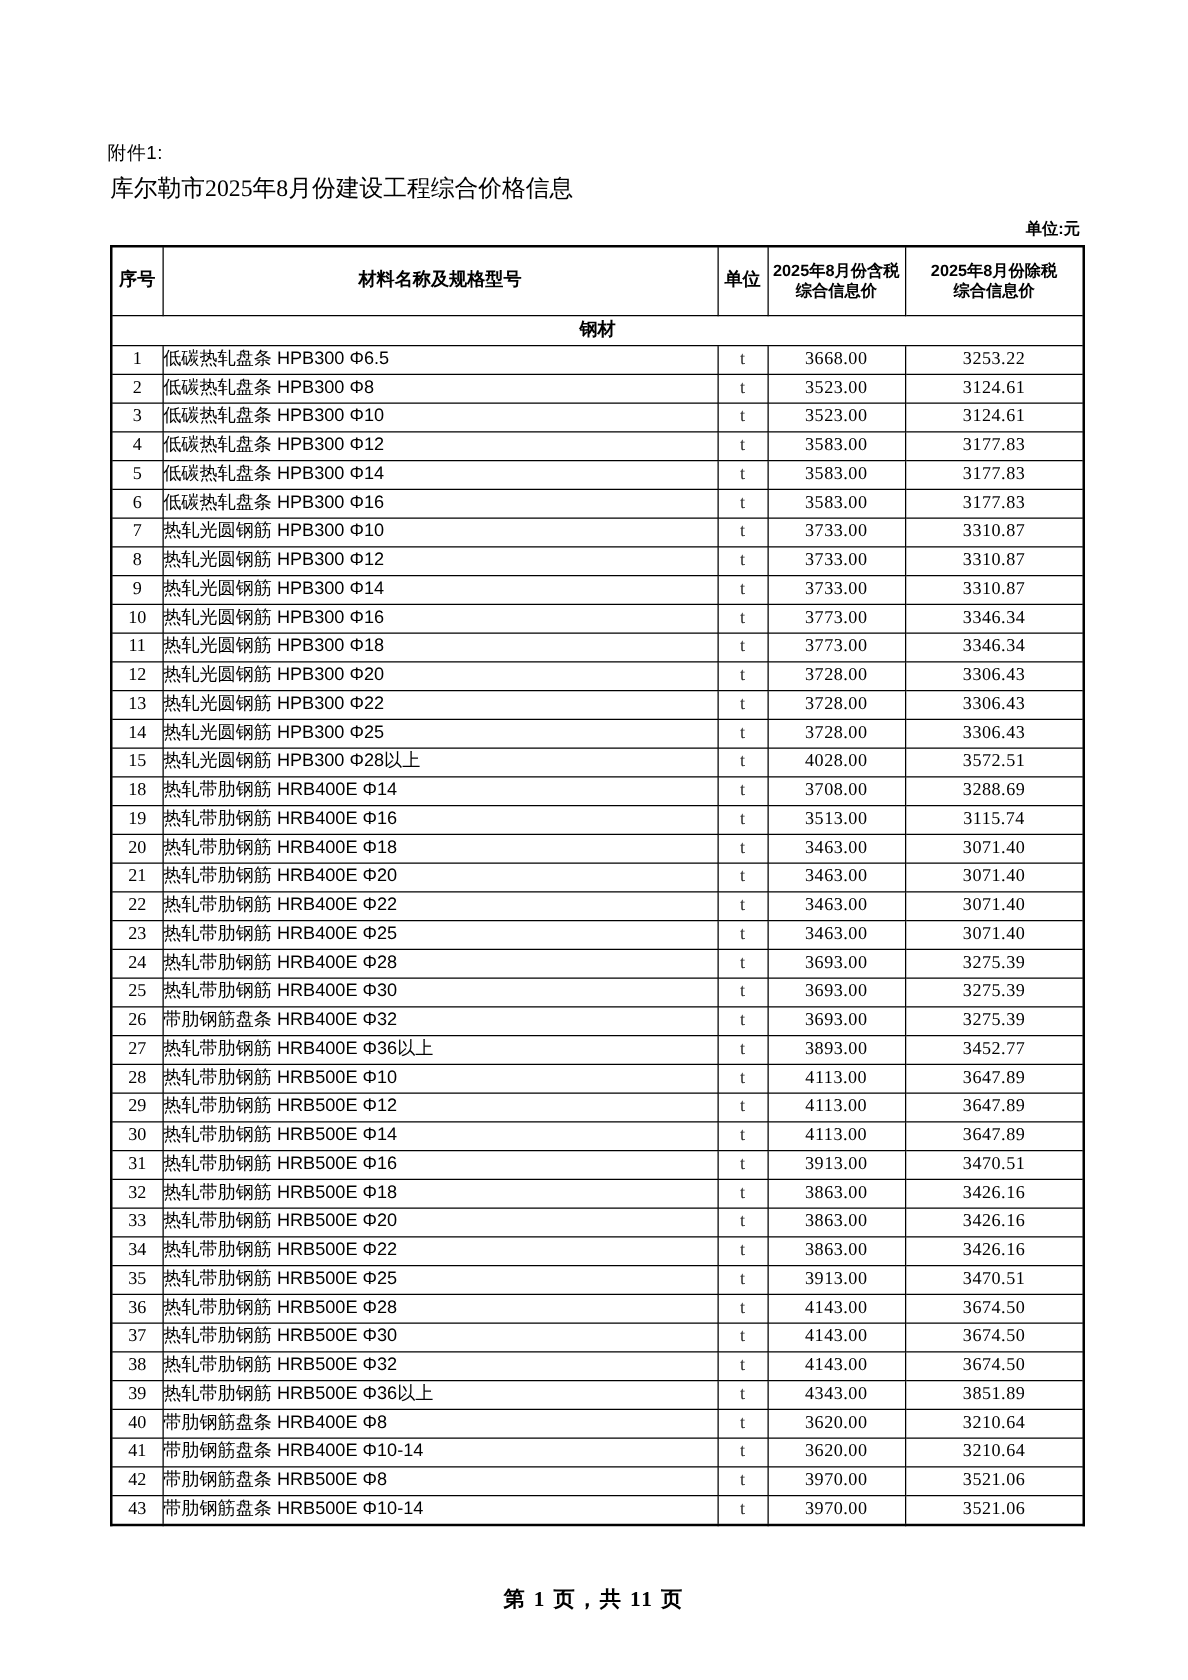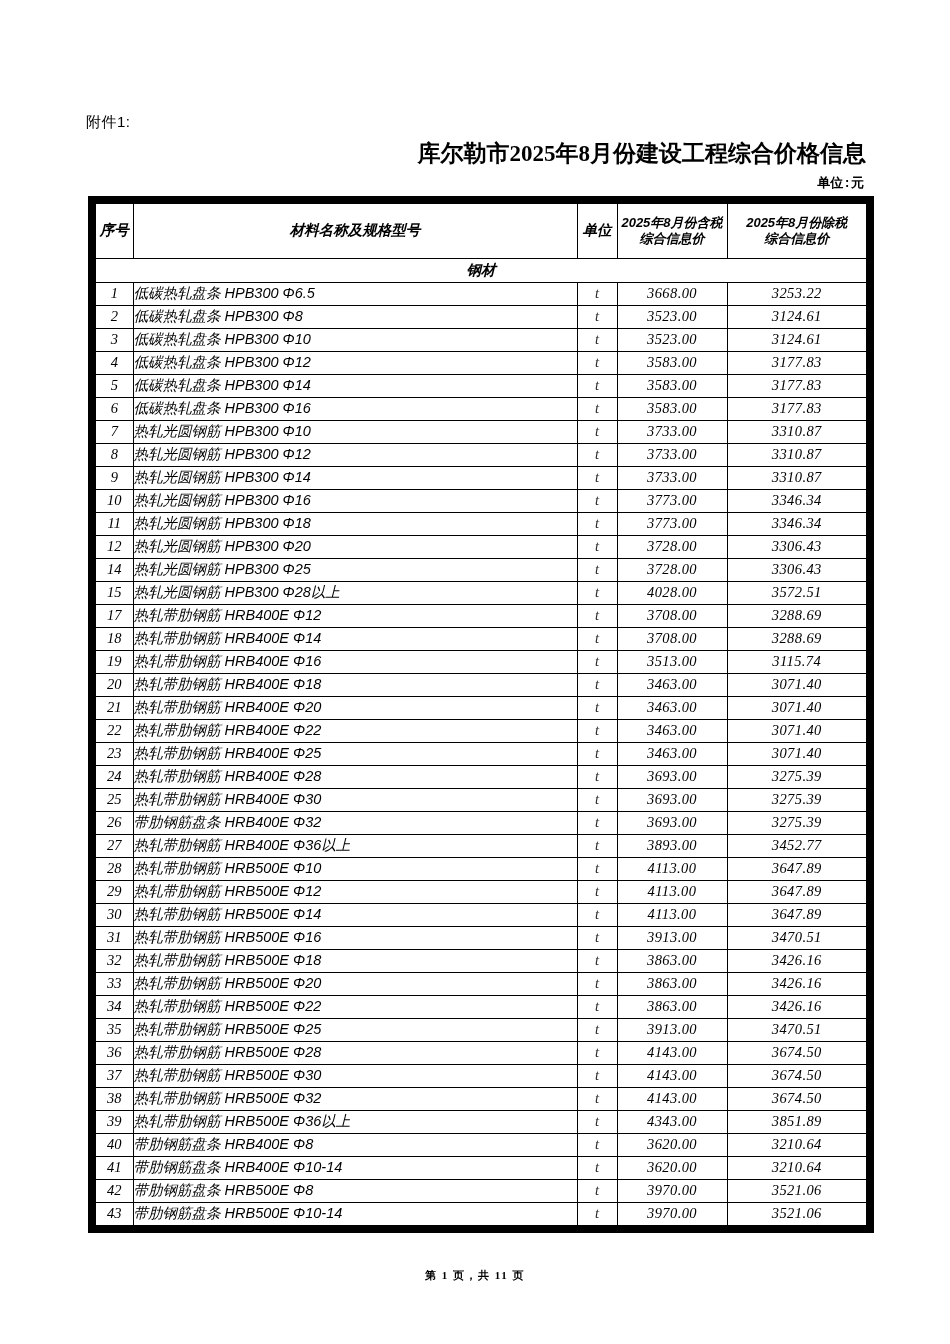--- a/index.html
+++ b/index.html
@@ -28,46 +28,45 @@
     font-family: "Liberation Sans", "DejaVu Sans", sans-serif;
     font-size: 15px;
     letter-spacing: 0.5px;
     white-space: nowrap;
   }
   .doc-title {
     position: absolute;
     left: 88px;
     top: 138px;
     width: 778px;
-    text-align: right;
-    font-family: "Liberation Serif", "DejaVu Serif", serif;
-    font-weight: bold;
-    font-size: 23px;
+    text-align: left;
+    font-family: "Liberation Serif", "DejaVu Serif", serif;
+    font-weight: normal;
+    font-size: 19px;
     letter-spacing: 0px;
     white-space: nowrap;
   }
   .unit-note {
     position: absolute;
     right: 86px;
     top: 174px;
-    font-family: Liberation Mono, monospace;
+    font-family: Liberation Sans, sans-serif;
     font-size: 13px;
     font-weight: bold;
     white-space: nowrap;
     margin-left: 45px;
   }
   table.price-table {
     position: absolute;
     left: 88px;
     top: 196px;
     width: 778px;
     border-collapse: collapse;
     table-layout: fixed;
-    border: 8px solid #000000;
-    font-style: italic;
+    border: 2px solid #000000;
   }
   table.price-table col.c-idx   { width: 41px; }
   table.price-table col.c-name  { width: 444px; }
   table.price-table col.c-unit  { width: 40px; }
   table.price-table col.c-tax   { width: 110px; }
   table.price-table col.c-notax { width: 143px; }
 
   table.price-table th,
   table.price-table td {
     border: 1px solid #000;
@@ -125,21 +124,21 @@
     font-size: 15px;
     letter-spacing: 0.4px;
   }
   .page-footer {
     position: absolute;
     left: 0;
     top: 1268px;
     width: 950px;
     text-align: center;
     font-family: "Liberation Serif", "DejaVu Serif", serif;
-    font-size: 11px;
+    font-size: 17px;
     font-weight: bold;
     letter-spacing: 1.5px;
     white-space: nowrap;
   }
 </style>
 </head>
 <body>
 
 <div class="page">
 
@@ -254,48 +253,48 @@
           <td class="cell-price">3346.34</td>
         </tr>
         <tr class="item-row">
           <td class="cell-idx">12</td>
           <td class="cell-name">热轧光圆钢筋  HPB300  Φ20</td>
           <td class="cell-unit">t</td>
           <td class="cell-price">3728.00</td>
           <td class="cell-price">3306.43</td>
         </tr>
         <tr class="item-row">
+          <td class="cell-idx">13</td>
+          <td class="cell-name">热轧光圆钢筋  HPB300  Φ22</td>
+          <td class="cell-unit">t</td>
+          <td class="cell-price">3728.00</td>
+          <td class="cell-price">3306.43</td>
+        </tr>
+        <tr class="item-row">
           <td class="cell-idx">14</td>
           <td class="cell-name">热轧光圆钢筋  HPB300  Φ25</td>
           <td class="cell-unit">t</td>
           <td class="cell-price">3728.00</td>
           <td class="cell-price">3306.43</td>
         </tr>
         <tr class="item-row">
           <td class="cell-idx">15</td>
           <td class="cell-name">热轧光圆钢筋  HPB300  Φ28以上</td>
           <td class="cell-unit">t</td>
           <td class="cell-price">4028.00</td>
           <td class="cell-price">3572.51</td>
         </tr>
         <tr class="item-row">
-          <td class="cell-idx">17</td>
-          <td class="cell-name">热轧带肋钢筋  HRB400E  Φ12</td>
+          <td class="cell-idx">18</td>
+          <td class="cell-name">热轧带肋钢筋  HRB400E  Φ14</td>
           <td class="cell-unit">t</td>
           <td class="cell-price">3708.00</td>
           <td class="cell-price">3288.69</td>
         </tr>
         <tr class="item-row">
-          <td class="cell-idx">18</td>
-          <td class="cell-name">热轧带肋钢筋  HRB400E  Φ14</td>
-          <td class="cell-unit">t</td>
-          <td class="cell-price">3708.00</td>
-          <td class="cell-price">3288.69</td>
-        </tr>
-        <tr class="item-row">
           <td class="cell-idx">19</td>
           <td class="cell-name">热轧带肋钢筋  HRB400E  Φ16</td>
           <td class="cell-unit">t</td>
           <td class="cell-price">3513.00</td>
           <td class="cell-price">3115.74</td>
         </tr>
         <tr class="item-row">
           <td class="cell-idx">20</td>
           <td class="cell-name">热轧带肋钢筋  HRB400E  Φ18</td>
           <td class="cell-unit">t</td>

